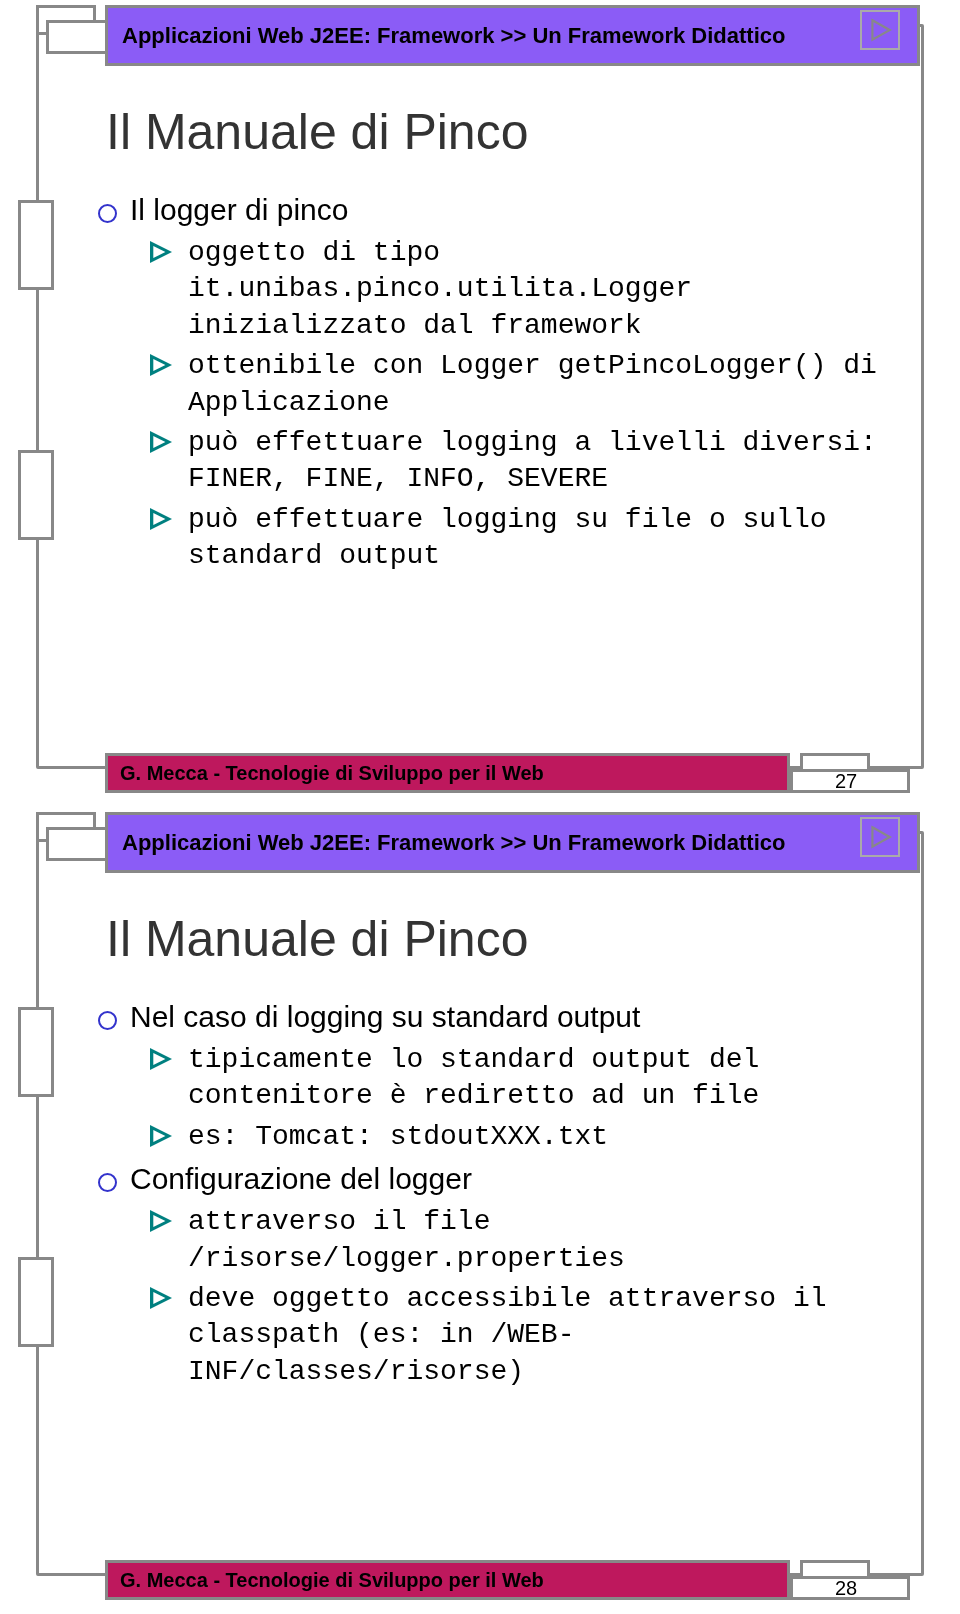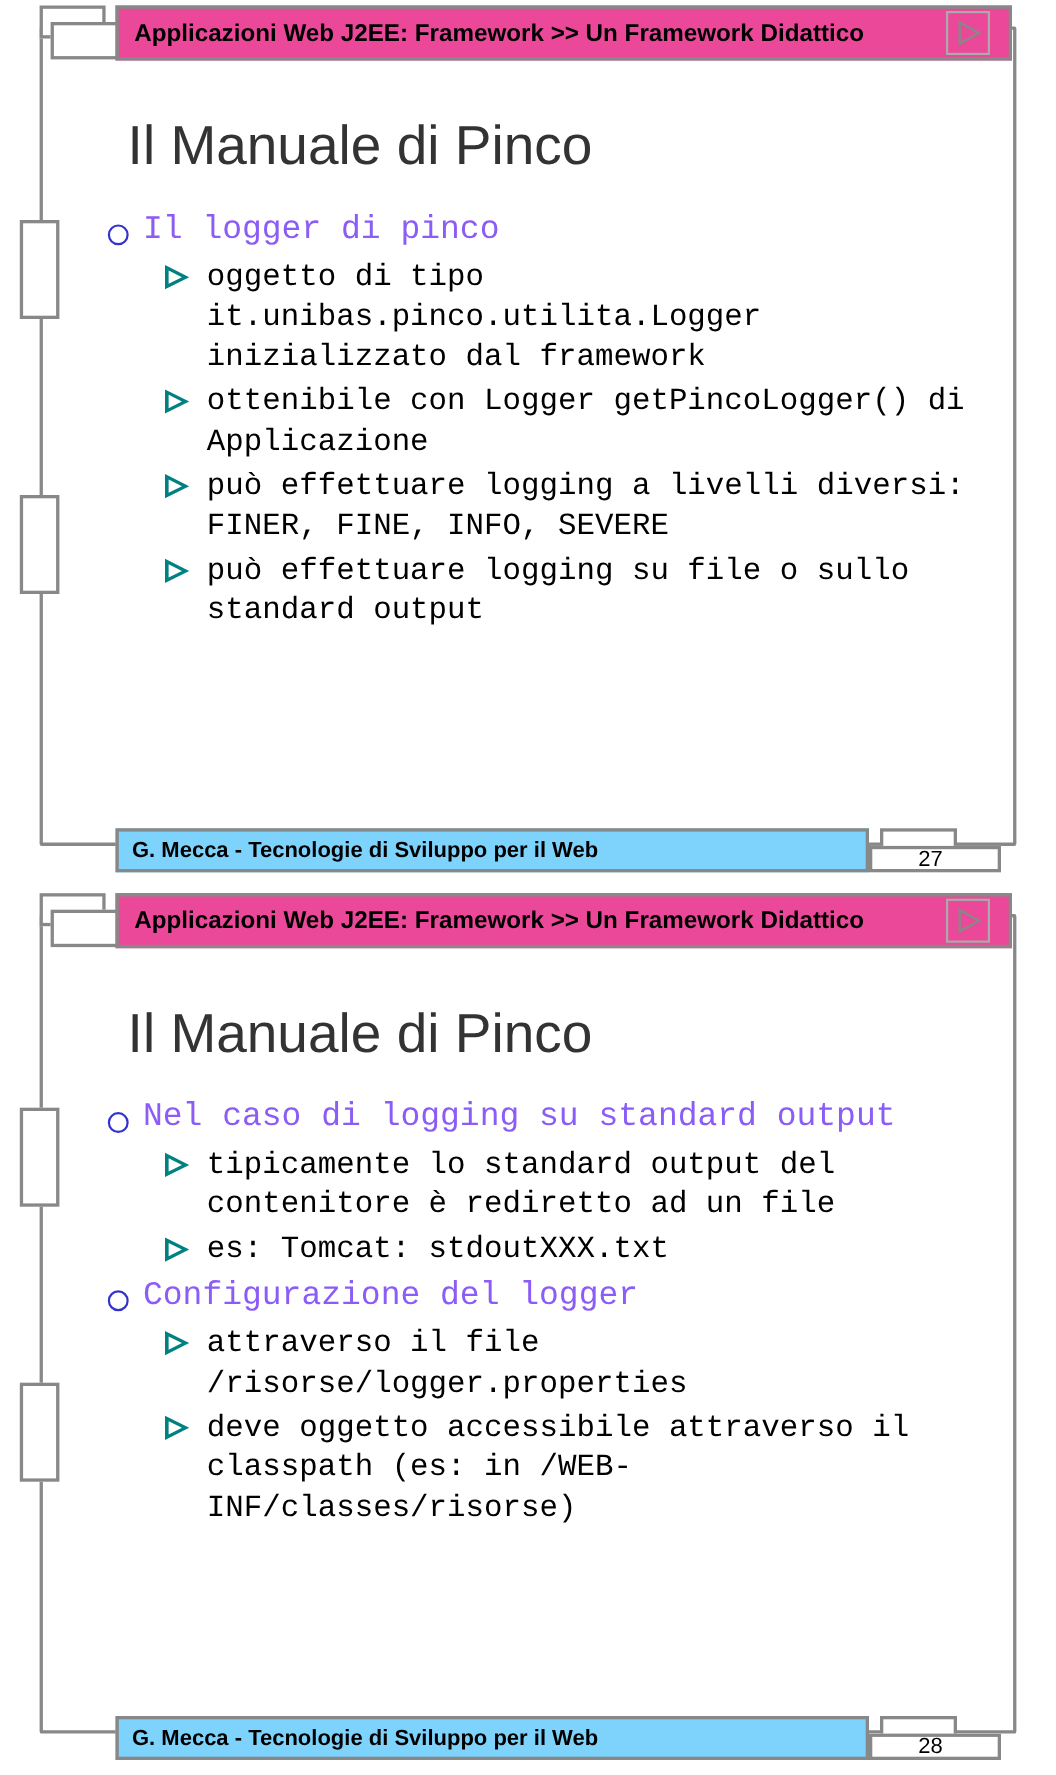--- a/index.html
+++ b/index.html
@@ -19,24 +19,24 @@
     position: absolute;
     border: 3px solid #888;
     border-radius: 2px;
   }
   .outer {
     left: 36px; top: 24px; right: 36px; bottom: 38px;
   }
   .header-box {
     position: absolute;
     left: 105px; top: 5px;
-    height: 50px;
+    height: 61px;
     right: 40px;
     border: 3px solid #888;
-    background: #ec4899;
+    background: #8b5cf6;
     display: flex; align-items: center;
     padding-left: 14px;
     font-weight: bold;
     font-size: 22px;
   }
   .header-stack1,.header-stack2 {
     position: absolute;
     left: 36px;
     border: 3px solid #888;
     background: #fff;
@@ -44,37 +44,37 @@
   .header-stack1 { top: 5px; width: 60px; height: 30px; }
   .header-stack2 { top: 20px; width: 80px; height: 34px; left:46px; }
   .icon-box {
     position:absolute; right:60px; top:10px;
     width:40px;height:40px;border:2px solid #aaa;
     display:flex;align-items:center;justify-content:center;
   }
   .icon-box svg { width:26px;height:26px; }
   .title {
     position: absolute;
-    left: 116px; top: 103px;
+    left: 106px; top: 103px;
     font-size: 50px;
     color: #333;
     font-family: "Comic Sans MS", "Comic Sans", cursive, Arial;
   }
   .content {
     position: absolute;
     left: 88px; top: 190px; right: 55px;
     font-size: 30px;
     line-height: 1.3;
   }
   .m-item {
     position: relative;
     padding-left: 42px;
     margin-bottom: 6px;
-    color: #8b5cf6;
-    font-family: Liberation Mono, monospace;
+    color: #000000;
+    font-family: Liberation Sans, sans-serif;
   }
   .m-item::before {
     content:"";
     position:absolute; left:10px; top:14px;
     width:15px;height:15px;border:2.5px solid #3333cc;border-radius:50%;
   }
   .sub {
     position: relative;
     padding-left: 100px;
     margin-bottom: 4px;
@@ -103,21 +103,21 @@
   .side-tab1,.side-tab2{
     position:absolute;
     border:3px solid #888;background:#fff;
   }
   .side-tab1{ left:18px; top:200px; width:36px; height:90px; }
   .side-tab2{ left:18px; top:450px; width:36px; height:90px; }
   .footer-box{
     position:absolute;
     left:105px; bottom:14px; right:170px;
     height:40px;
-    border:3px solid #888;background:#7dd3fc;
+    border:3px solid #888;background:#be185d;
     display:flex;align-items:center;
     padding-left:12px;
     font-weight:bold;font-size:20px;color:#000;
   }
   .footer-stack1,.footer-stack2{
     position:absolute;border:3px solid #888;background:#fff;
   }
   .footer-stack1{ right:90px; bottom:28px; width:70px;height:26px; }
   .footer-stack2{ right:50px; bottom:14px; width:120px;height:24px; display:flex;align-items:center;justify-content:center;padding-right:8px;font-size:20px;}
 </style>

